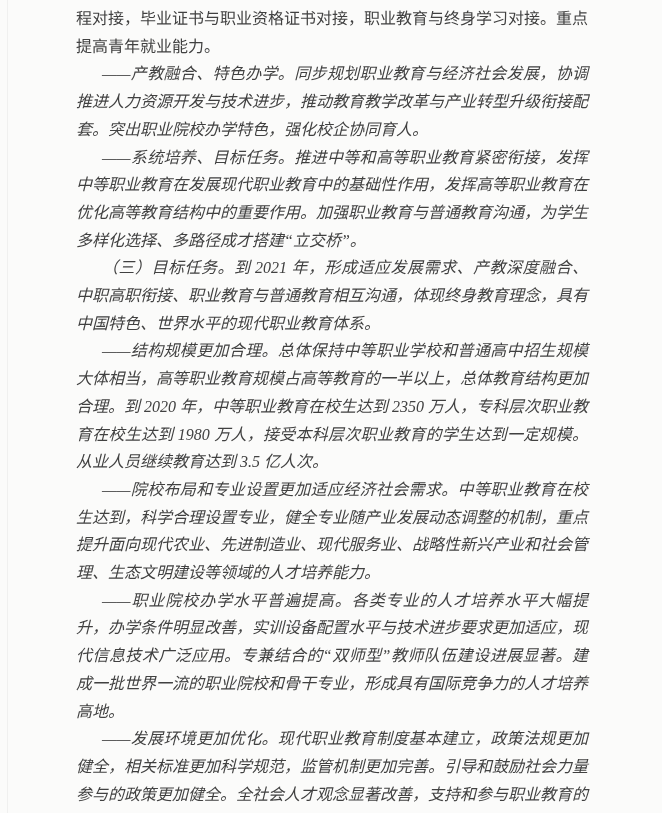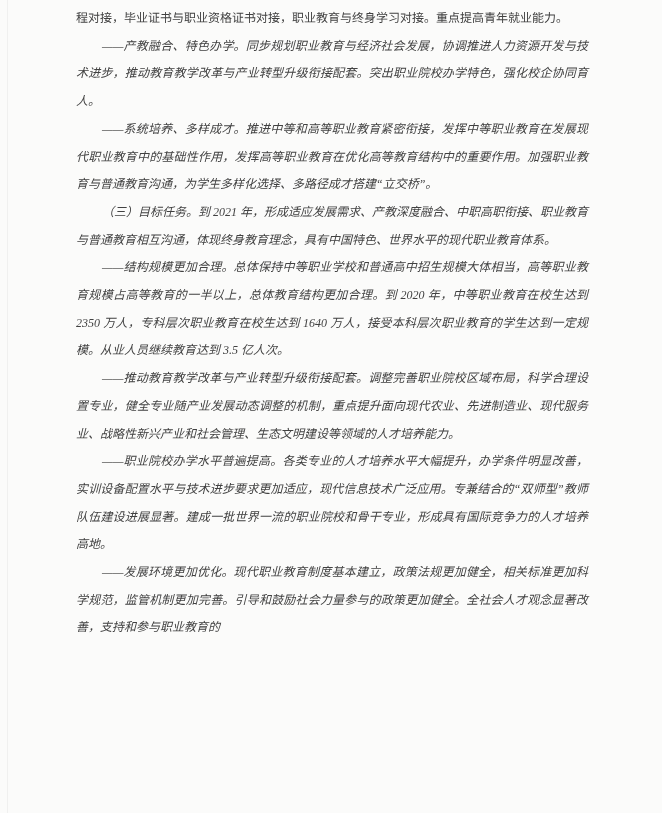--- a/index.html
+++ b/index.html
@@ -29,21 +29,21 @@
       top: 0;
       width: 1px;
       height: 100%;
       background: rgba(0, 0, 0, 0.045);
     }
     .text-block {
       position: absolute;
       left: 76px;
       top: 5px;
       width: 512px;
-      font-size: 12px;
+      font-size: 16px;
       line-height: 27.7px;
       text-align: justify;
       text-justify: inter-ideograph;
       letter-spacing: 0;
     }
     .para {
       margin: 0;
       padding: 0;
     }
     .para.indent {
@@ -53,20 +53,20 @@
   </style>
 </head>
 <body>
 
 <div class="page">
   <div class="edge-line"></div>
 
   <div class="text-block">
     <p class="para">程对接，毕业证书与职业资格证书对接，职业教育与终身学习对接。重点提高青年就业能力。</p>
     <p class="para indent">——产教融合、特色办学。同步规划职业教育与经济社会发展，协调推进人力资源开发与技术进步，推动教育教学改革与产业转型升级衔接配套。突出职业院校办学特色，强化校企协同育人。</p>
-    <p class="para indent">——系统培养、多样成才。推进中等和高等职业教育紧密衔接，发挥中等职业教育在发展现代职业教育中的基础性作用，发挥高等职业教育在优化高等教育结构中的重要作用。加强职业教育与普通教育沟通，为学生多样化选择、多路径成才搭建“立交桥”。</p>
+    <p class="para indent">——系统培养、目标任务。推进中等和高等职业教育紧密衔接，发挥中等职业教育在发展现代职业教育中的基础性作用，发挥高等职业教育在优化高等教育结构中的重要作用。加强职业教育与普通教育沟通，为学生多样化选择、多路径成才搭建“立交桥”。</p>
     <p class="para indent">（三）目标任务。到 2021 年，形成适应发展需求、产教深度融合、中职高职衔接、职业教育与普通教育相互沟通，体现终身教育理念，具有中国特色、世界水平的现代职业教育体系。</p>
-    <p class="para indent">——结构规模更加合理。总体保持中等职业学校和普通高中招生规模大体相当，高等职业教育规模占高等教育的一半以上，总体教育结构更加合理。到 2020 年，中等职业教育在校生达到 2350 万人，专科层次职业教育在校生达到 1640 万人，接受本科层次职业教育的学生达到一定规模。从业人员继续教育达到 3.5 亿人次。</p>
-    <p class="para indent">——推动教育教学改革与产业转型升级衔接配套。调整完善职业院校区域布局，科学合理设置专业，健全专业随产业发展动态调整的机制，重点提升面向现代农业、先进制造业、现代服务业、战略性新兴产业和社会管理、生态文明建设等领域的人才培养能力。</p>
+    <p class="para indent">——结构规模更加合理。总体保持中等职业学校和普通高中招生规模大体相当，高等职业教育规模占高等教育的一半以上，总体教育结构更加合理。到 2020 年，中等职业教育在校生达到 2350 万人，专科层次职业教育在校生达到 1980 万人，接受本科层次职业教育的学生达到一定规模。从业人员继续教育达到 3.5 亿人次。</p>
+    <p class="para indent">——院校布局和专业设置更加适应经济社会需求。中等职业教育在校生达到，科学合理设置专业，健全专业随产业发展动态调整的机制，重点提升面向现代农业、先进制造业、现代服务业、战略性新兴产业和社会管理、生态文明建设等领域的人才培养能力。</p>
     <p class="para indent">——职业院校办学水平普遍提高。各类专业的人才培养水平大幅提升，办学条件明显改善，实训设备配置水平与技术进步要求更加适应，现代信息技术广泛应用。专兼结合的“双师型”教师队伍建设进展显著。建成一批世界一流的职业院校和骨干专业，形成具有国际竞争力的人才培养高地。</p>
     <p class="para indent">——发展环境更加优化。现代职业教育制度基本建立，政策法规更加健全，相关标准更加科学规范，监管机制更加完善。引导和鼓励社会力量参与的政策更加健全。全社会人才观念显著改善，支持和参与职业教育的</p>
   </div>
 </div>
 
 </body></html>

